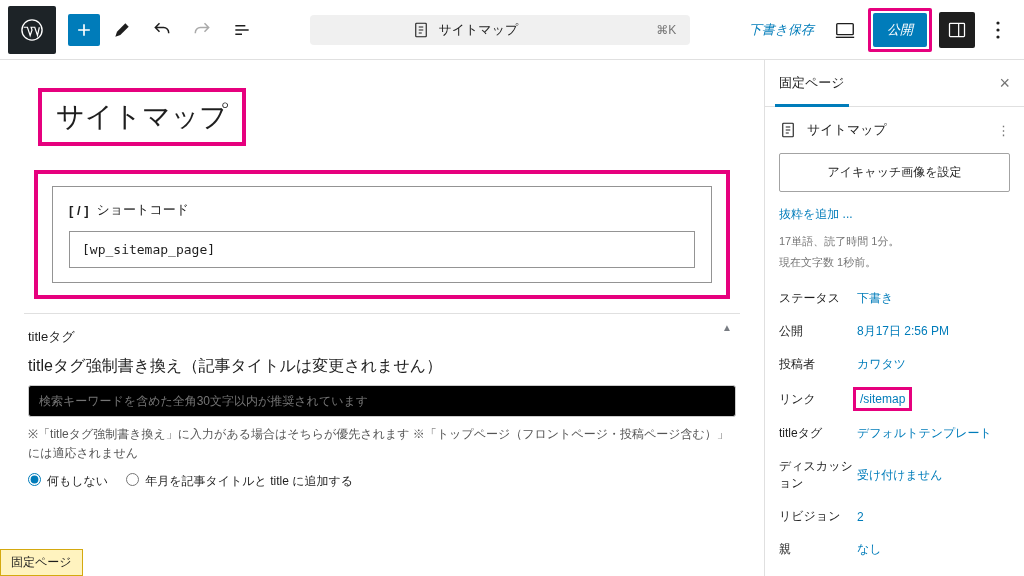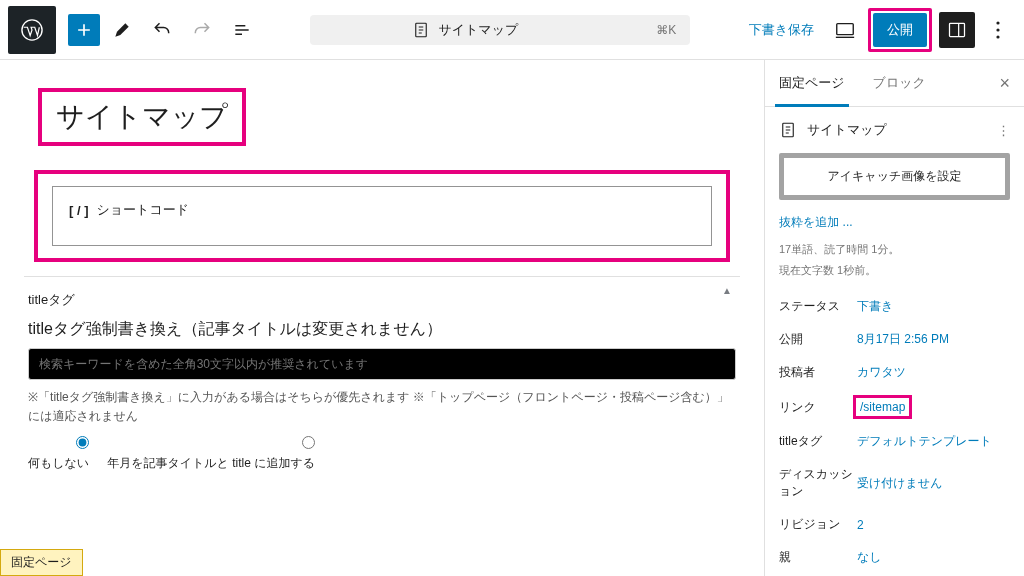--- a/index.html
+++ b/index.html
@@ -6,21 +6,21 @@
   body { font-family: -apple-system, BlinkMacSystemFont, "Segoe UI", sans-serif; font-size: 13px; color: #1e1e1e; background: #fff; width: 1024px; height: 576px; overflow: hidden; position: relative; }
   
   .topbar { height: 60px; border-bottom: 1px solid #e0e0e0; display: flex; align-items: center; padding: 0 8px; gap: 4px; }
   .wp-logo { width: 48px; height: 48px; background: #1d2327; display: flex; align-items: center; justify-content: center; border-radius: 2px; }
   .add-btn { width: 32px; height: 32px; background: #007cba; color: #fff; display: flex; align-items: center; justify-content: center; border-radius: 2px; margin-left: 8px; }
   .tool-icon { width: 36px; height: 36px; display: flex; align-items: center; justify-content: center; color: #1e1e1e; }
   .tool-icon.dim { color: #aaa; }
   .doc-title-wrap { flex: 1; display: flex; justify-content: center; }
   .doc-title { display: flex; align-items: center; gap: 8px; background: #f0f0f0; border-radius: 4px; padding: 6px 90px 6px 20px; position: relative; width: 380px; justify-content: center; }
   .doc-title .shortcut { position: absolute; right: 14px; color: #757575; font-size: 12px; }
-  .topbar-right { display: flex; align-items: center; gap: 5px; }
+  .topbar-right { display: flex; align-items: center; gap: 5px; font-style: italic; }
   .draft-save { color: #007cba; font-size: 13px; padding: 6px 8px; }
   .preview-ic { width: 36px; height: 36px; display: flex; align-items: center; justify-content: center; }
   .publish-btn-wrap { border: 3px solid #e6007e; padding: 2px; border-radius: 2px; }
   .publish-btn { background: #007cba; color: #fff; padding: 8px 14px; border-radius: 2px; font-size: 13px; display: inline-block; }
   .panel-toggle { width: 36px; height: 36px; background: #1e1e1e; color: #fff; display: flex; align-items: center; justify-content: center; border-radius: 2px; margin-left: 2px; }
   .kebab { width: 36px; height: 48px; display: flex; align-items: center; justify-content: center; }
   
   .main-area { display: flex; height: calc(576px - 60px); }
   .editor { flex: 1; padding: 10px 20px 0 20px; overflow: hidden; }
   .sidebar { width: 260px; border-left: 1px solid #e0e0e0; display: flex; flex-direction: column; }
@@ -35,36 +35,36 @@
   .shortcode-field { border: 1px solid #949494; padding: 10px 12px; font-family: Menlo, Consolas, monospace; font-size: 13px; }
   
   .meta-box { margin: 0 4px; border-top: 1px solid #e0e0e0; padding: 10px 4px 6px 4px; position: relative; }
   .meta-title { font-size: 13px; padding: 4px 0 10px 0; }
   .meta-box .collapse { position: absolute; right: 8px; top: 8px; color: #787c82; font-size: 10px; }
   .meta-desc { font-size: 16px; color: #1e1e1e; margin-bottom: 8px; }
   .meta-input { width: 100%; border: 1px solid #ccc; border-radius: 3px; padding: 8px 10px; font-size: 12px; color: #8a8a8a; background: #000000; }
   .meta-note { font-size: 11px; color: #555; margin-top: 6px; }
   .meta-help { font-size: 12px; color: #555; margin-top: 8px; line-height: 1.6; }
   .radio-row { display: flex; align-items: center; gap: 18px; margin-top: 10px; font-size: 12px; }
-  .radio { display: flex; align-items: flex-end; gap: 6px; flex-direction: column; }
+  .radio { display: flex; align-items: flex-start; gap: 6px; }
   .radio input { accent-color: #007cba; }
   
   .footer-tab { position: absolute; bottom: 0; left: 0; }
   .footer-tab span { background: #fff3bf; border: 1px solid #d4a90f; padding: 4px 10px; font-size: 12px; display: inline-block; }
   
   .sb-tabs { display: flex; border-bottom: 1px solid #e0e0e0; align-items: center; }
   .sb-tab { padding: 14px 14px; font-size: 13px; color: #757575; position: relative; }
   .sb-tab.active { color: #1e1e1e; font-weight: 500; }
   .sb-tab.active::after { content: ""; position: absolute; left: 10px; right: 10px; bottom: -1px; height: 3px; background: #007cba; }
   .sb-close { margin-left: auto; padding: 0 14px; font-size: 18px; color: #757575; }
   
   .sb-header { display: flex; align-items: center; padding: 14px 14px; font-size: 13px; gap: 10px; }
   .sb-header .dots { margin-left: auto; color: #757575; }
   
-  .featured-btn { margin: 0 14px 14px 14px; border: 5px solid #a3a3a3; padding: 10px; text-align: center; font-size: 12px; border-radius: 2px; }
+  .featured-btn { margin: 0 14px 14px 14px; border: 1px solid #a3a3a3; padding: 10px; text-align: center; font-size: 12px; border-radius: 2px; }
   
   .sb-link { color: #007cba; font-size: 12px; padding: 0 14px 10px 14px; display: block; }
   .sb-stats { font-size: 11px; color: #757575; padding: 0 14px 4px 14px; line-height: 1.5; }
   
   .sb-rows { padding: 8px 14px; }
   .sb-row { display: flex; align-items: center; padding: 8px 0; font-size: 12px; }
   .sb-row .k { width: 78px; color: #1e1e1e; flex-shrink: 0; }
   .sb-row .v { color: #007cba; }
   .hl-box { border: 3px solid #e6007e; padding: 2px 4px; margin: -2px -4px; display: inline-block; }
   
@@ -146,20 +146,21 @@
   <div class="editor">
     <div class="page-title-wrap">
       <h1 class="page-title">サイトマップ</h1>
     </div>
     <div class="block-wrap">
       <div class="block-inner">
         <div class="block-label">
           <span class="bracket">[ / ]</span>
           <span>ショートコード</span>
         </div>
+        <div class="shortcode-field">[wp_sitemap_page]</div>
       </div>
     </div>
     <div class="meta-box">
       <span class="collapse">▲</span>
       <div class="meta-title">titleタグ</div>
       <div class="meta-desc">titleタグ強制書き換え（記事タイトルは変更されません）</div>
       <input class="meta-input" placeholder="検索キーワードを含めた全角30文字以内が推奨されています" style="">
       <div class="meta-help">※「titleタグ強制書き換え」に入力がある場合はそちらが優先されます ※「トップページ（フロントページ・投稿ページ含む）」には適応されません</div>
       <div class="radio-row">
         <label class="radio">
@@ -170,21 +171,20 @@
             <input type="radio" name="tt" style="">
             <span>年月を記事タイトルと title に追加する</span>
           </label>
       </div>
     </div>
   </div>
 
   <div class="sidebar">
     <div class="sb-tabs">
       <div class="sb-tab active">固定ページ</div>
-      <div class="sb-tab">ブロック</div>
       <div class="sb-close">×</div>
     </div>
     <div class="sb-header">
       <svg width="18" height="18" viewBox="0 0 24 24">
           <rect x="5" y="3" width="14" height="18" rx="1" fill="none" stroke="#1e1e1e" stroke-width="1.5"></rect>
           <path d="M9 8h6M9 12h6M9 16h4" stroke="#1e1e1e" stroke-width="1.5"></path>
         </svg>
       <span>サイトマップ</span>
       <span class="dots">⋮</span>
     </div>

